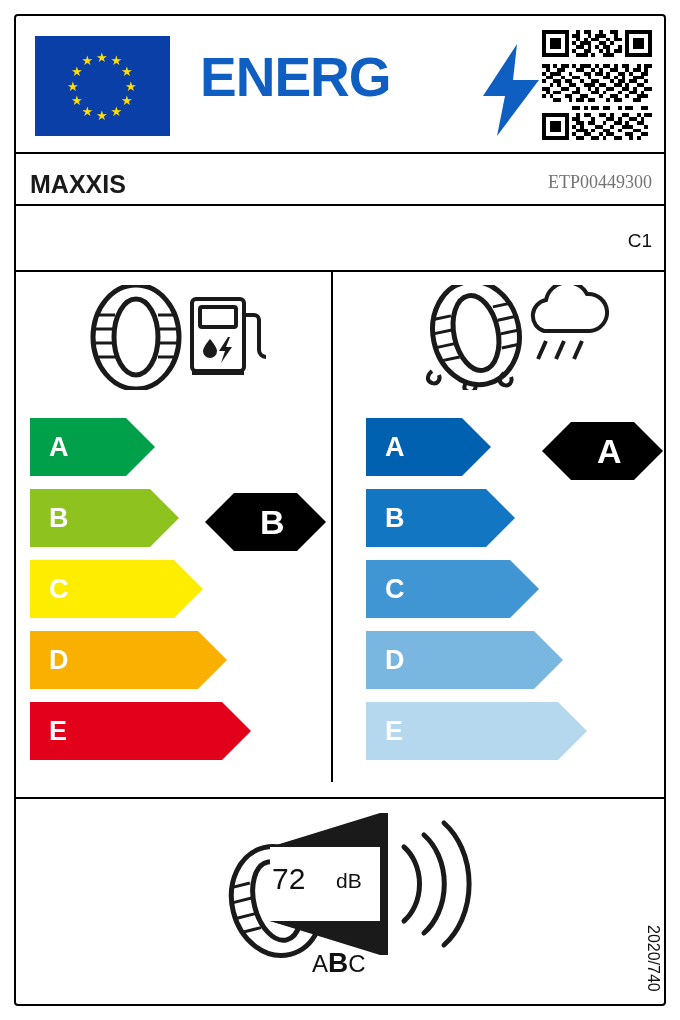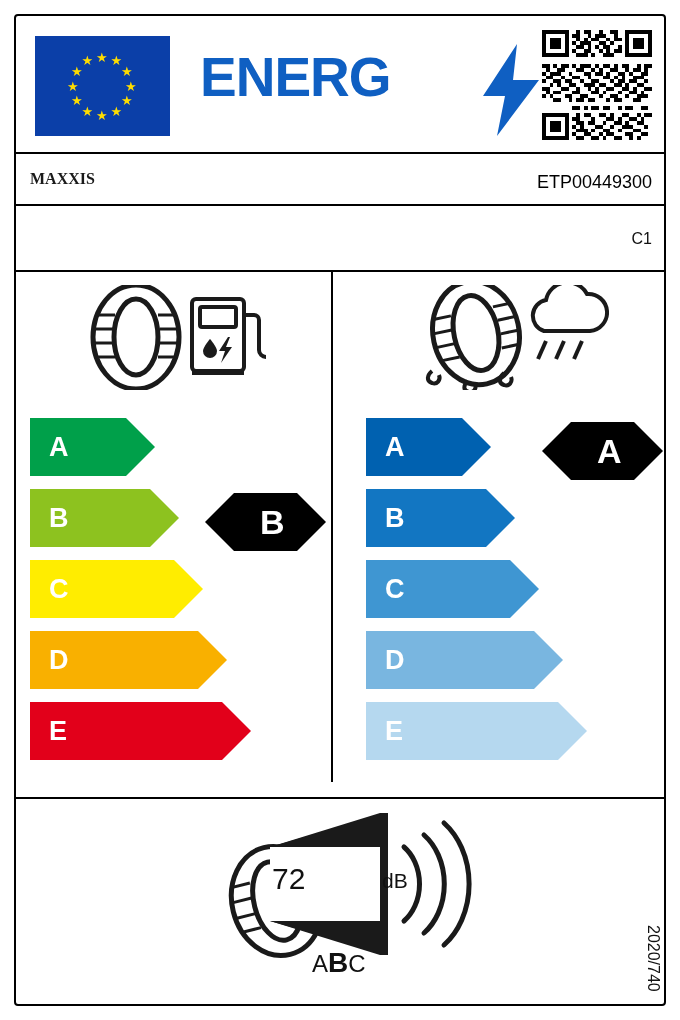--- a/index.html
+++ b/index.html
@@ -31,30 +31,30 @@
   .bolt{
     position:absolute;left:483px;top:44px;width:56px;height:92px;
   }
   .qr{
     position:absolute;right:28px;top:30px;width:110px;height:110px;
   }
 
   .hr{position:absolute;left:16px;height:2px;background:#000;}
 
   .brand{
-    position:absolute;left:30px;top:170px;font-size:16px;font-weight:bold;color:#1a1a1a;font-family:Liberation Serif, serif;
+    position:absolute;left:30px;top:170px;font-size:25px;font-weight:bold;color:#1a1a1a;
   }
   .code{
-    position:absolute;right:28px;top:172px;font-size:18px;color:#000000;
+    position:absolute;right:28px;top:172px;font-size:18px;color:#737373;font-family:Liberation Serif, serif;
   }
   .size{
     position:absolute;left:30px;top:226px;font-size:25px;color:#111;
   }
   .cls{
-    position:absolute;right:28px;top:230px;font-size:16px;color:#111;
+    position:absolute;right:28px;top:230px;font-size:19px;color:#111;
   }
 
   
   .vdiv{position:absolute;left:331px;top:272px;width:2px;height:510px;background:#000;}
 
   
   .pict{position:absolute;}
 
   
   .bars{position:absolute;}
@@ -92,21 +92,21 @@
     border-top:29px solid transparent;border-bottom:29px solid transparent;
     border-left:29px solid #000;
   }
 
   
   .noise-wrap{position:absolute;left:0;top:795px;width:680px;height:210px;}
   .db-text{
     position:absolute;left:272px;top:862px;font-size:30px;color:#111;font-weight:normal;
   }
   .db-unit{
-    position:absolute;left:336px;top:869px;font-size:21px;color:#111;margin-left:46px;
+    position:absolute;left:336px;top:869px;font-size:21px;color:#111;
   }
   .abc{
     position:absolute;left:312px;top:947px;font-size:24px;color:#111;
   }
   .abc b{font-size:28px;}
   .date{
     position:absolute;right:18px;bottom:28px;
     font-size:16px;color:#111;
     transform-origin:100% 100%;
     writing-mode:vertical-rl;

